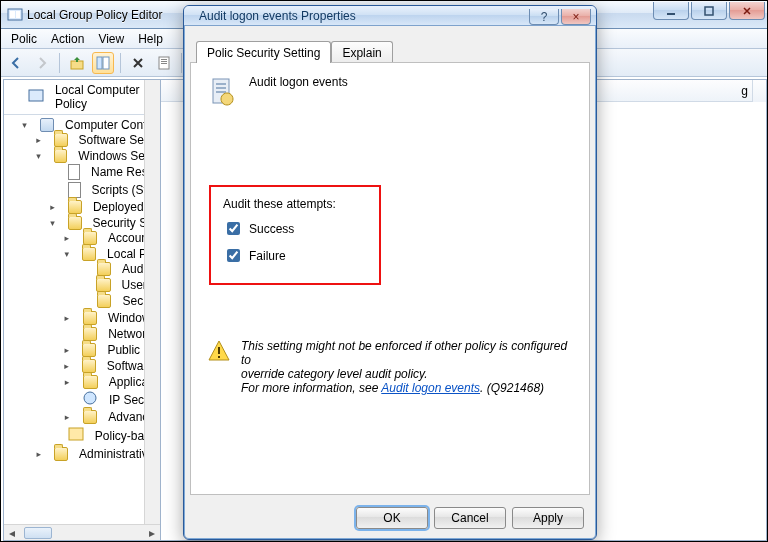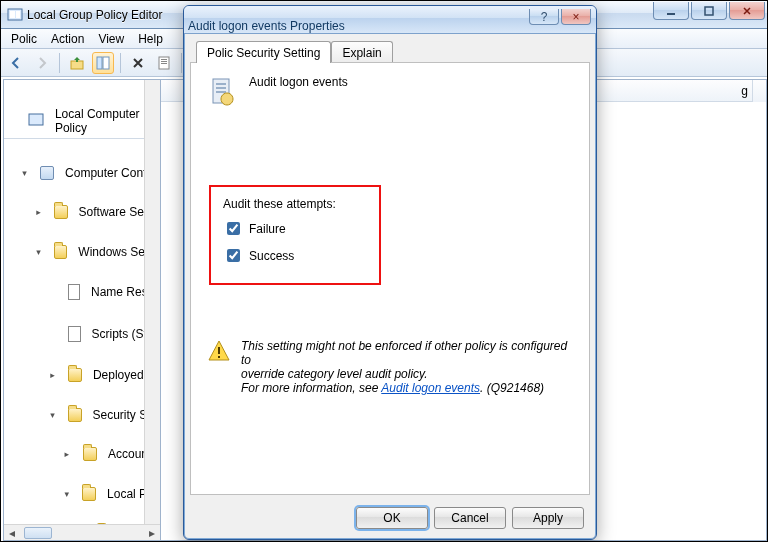--- a/index.html
+++ b/index.html
@@ -19,38 +19,38 @@
   .tbtn.active{ border-color:#f7b84f; background:linear-gradient(#fff3d6,#ffe099); }
   .tbtn.disabled{ opacity:.4;}
   .tbtn svg{width:14px;height:14px;}
   .divider-v{ width:1px; height:20px; background:#b5c5d9; margin:0 2px;}
   .client { position:absolute; left:2px; right:2px; top:78px; bottom:2px; display:flex;}
   .tree-pane { width:158px; border:1px solid #9fb3cc; background:#fff; overflow:hidden; position:relative;}
   .tree-header{ padding:3px 4px; border-bottom:1px solid #d0dae6; background:#fff;}
   .tree { padding:2px 0 0 2px; white-space:nowrap;}
   .tree ul{ list-style:none; margin:0; padding-left:14px;}
   .tree li{ position:relative; padding:1px 0 1px 0;}
-  .row{display:flex;align-items:center; gap:11px; padding-right:4px;margin-top:24px;}
+  .row{display:flex;align-items:center; gap:11px; padding-right:4px;}
   .exp{width:11px;height:11px;display:inline-flex;align-items:center;justify-content:center;color:#555;font-size:9px;}
   .fold{width:16px;height:14px;display:inline-block;background:linear-gradient(#fff2c8,#f3cf5a);border:1px solid #c8a227;border-radius:2px;position:relative;}
   .fold::before{content:"";position:absolute;left:-1px;top:-4px;width:7px;height:3px;background:#f6dd88;border:1px solid #c8a227;border-bottom:none;border-radius:2px 2px 0 0;}
   .doc{width:14px;height:16px;display:inline-block;background:#fff;border:1px solid #888;position:relative;}
   .pc{width:16px;height:14px;display:inline-block;background:linear-gradient(#e7f0fb,#c3d9f0);border:1px solid #6f8db2;border-radius:2px;}
   .scrollbar-h{position:absolute;left:0;right:0;bottom:0;height:16px;background:#f0f0f0;border-top:1px solid #d6d6d6;}
   .sb-thumb{position:absolute;left:20px;top:2px;width:28px;height:12px;background:linear-gradient(#eaf2fb,#cfe0f2);border:1px solid #9cb5d2;border-radius:2px;}
   .sb-btn{position:absolute;top:0;width:16px;height:16px;display:flex;align-items:center;justify-content:center;color:#555;}
   .sb-btn.l{left:0;} .sb-btn.r{right:0;}
   .scrollbar-v{position:absolute;right:0;top:0;bottom:16px;width:16px;background:#f0f0f0;border-left:1px solid #d6d6d6;}
   .content-pane{flex:1; border:1px solid #9fb3cc; border-left:none; background:#fff; position:relative;}
   .content-header{height:22px; border-bottom:1px solid #d0dae6; background:linear-gradient(#fdfdfe,#eef3f9); padding:4px 8px;}
   .content-right{position:absolute;right:0;top:0;width:14px;height:22px;border-left:1px solid #d0dae6;background:linear-gradient(#fdfdfe,#eef3f9);}
 
   
   .dialog { position:absolute; left:182px; top:4px; width:414px; height:535px; border:1px solid #2a5a9a; border-radius:6px; background:#f0f0f0; box-shadow:0 0 0 1px #7fa9d6 inset, 0 4px 18px rgba(0,0,0,.35);}
-  .dialog-title{ height:28px; background:linear-gradient(#eaf2fc,#d1e2f5 45%,#bcd3ee 46%,#d8e7f8); border-bottom:1px solid #7ea2cc; border-radius:5px 5px 0 0; display:flex; align-items:flex-end; padding:0 4px; color:#123a63; position:relative;}
+  .dialog-title{ height:20px; background:linear-gradient(#eaf2fc,#d1e2f5 45%,#bcd3ee 46%,#d8e7f8); border-bottom:1px solid #7ea2cc; border-radius:5px 5px 0 0; display:flex; align-items:center; padding:0 15px; color:#123a63; position:relative;}
   .dialog-title .win-controls{top:3px;right:5px;}
   .dialog-title .win-btn{width:30px;height:16px;}
   .dialog-body{position:absolute;left:6px;right:6px;top:32px;bottom:44px; background:#fff; border:1px solid #bfbfbf;}
   .tabs{position:absolute;left:2px;top:-22px;height:22px;display:flex;gap:0;}
   .tab{padding:4px 10px 2px; border:1px solid #9f9f9f; border-bottom:none; background:linear-gradient(#fdfdfd,#ececec); border-radius:3px 3px 0 0; position:relative; top:1px;}
   .tab.active{background:#fff; z-index:2;}
   .dbox{position:absolute;inset:0;padding:12px 16px;}
   .policy-row{display:flex;align-items:flex-start;gap:10px;margin-bottom:30px;}
   .policy-icon{width:32px;height:32px;}
   .redbox{position:absolute;left:18px;top:122px;width:172px;height:100px;border:2px solid #e11; padding:10px 12px;}
@@ -374,25 +374,25 @@
               <path d="M20 18 a6 6 0 1 0 0.01 0" fill="#f4d77a" stroke="#b38f1a"></path>
             </svg>
         </span>
         <span>Audit logon events</span>
       </div>
 
       <div class="redbox">
         <div>Audit these attempts:</div>
         <label class="chk">
           <input type="checkbox" checked="" style="">
-          <span>Failure</span>
+          <span>Success</span>
         </label>
         <label class="chk">
           <input type="checkbox" checked="" style="">
-          <span>Success</span>
+          <span>Failure</span>
         </label>
       </div>
 
       <div class="info-row">
         <span class="warn-svg">
           <svg viewBox="0 0 24 24">
               <path d="M12 2 L22 21 H2 Z" fill="#ffd94a" stroke="#b38f1a"></path>
               <rect x="11" y="8" width="2" height="7" fill="#4d3a00"></rect>
               <rect x="11" y="17" width="2" height="2" fill="#4d3a00"></rect>
             </svg>

